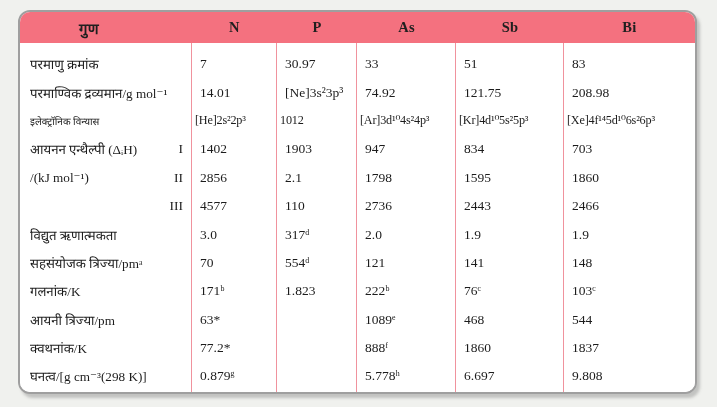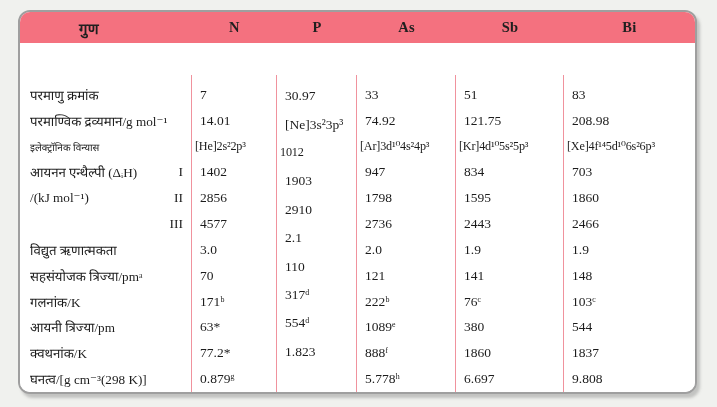--- a/index.html
+++ b/index.html
@@ -49,21 +49,20 @@
     height: calc(100% - 31px);
   }
   .colm {
     display: flex;
     flex-direction: column;
     box-sizing: border-box;
     padding-top: 7px;
     border-right: 1px solid #f0929d;
     background: #ffffff;
     overflow: hidden;
-    margin-top: 32px;
   }
   .colm.last { border-right: none; }
 
   .cell {
     height: 28.4px;
     display: flex;
     align-items: center;
     font-size: 13.5px;
     color: #1c1c1c;
     padding-left: 8px;
@@ -157,21 +156,20 @@
         <div class="cell">63*</div>
         <div class="cell">77.2*</div>
         <div class="cell">0.879ᵍ</div>
       </div>
 
       <div class="colm">
         <div class="cell">30.97</div>
         <div class="cell">[Ne]3s²3p³</div>
         <div class="cell">1012</div>
         <div class="cell">1903</div>
-        <div class="cell">2910</div>
         <div class="cell">2.1</div>
         <div class="cell">110</div>
         <div class="cell">317ᵈ</div>
         <div class="cell">554ᵈ</div>
         <div class="cell">1.823</div>
       </div>
 
       <div class="colm">
         <div class="cell">33</div>
         <div class="cell">74.92</div>
@@ -190,21 +188,21 @@
       <div class="colm">
         <div class="cell">51</div>
         <div class="cell">121.75</div>
         <div class="cell">[Kr]4d¹⁰5s²5p³</div>
         <div class="cell">834</div>
         <div class="cell">1595</div>
         <div class="cell">2443</div>
         <div class="cell">1.9</div>
         <div class="cell">141</div>
         <div class="cell">76ᶜ</div>
-        <div class="cell">380</div>
+        <div class="cell">468</div>
         <div class="cell">1860</div>
         <div class="cell">6.697</div>
       </div>
 
       <div class="colm last">
         <div class="cell">83</div>
         <div class="cell">208.98</div>
         <div class="cell">[Xe]4f¹⁴5d¹⁰6s²6p³</div>
         <div class="cell">703</div>
         <div class="cell">1860</div>

